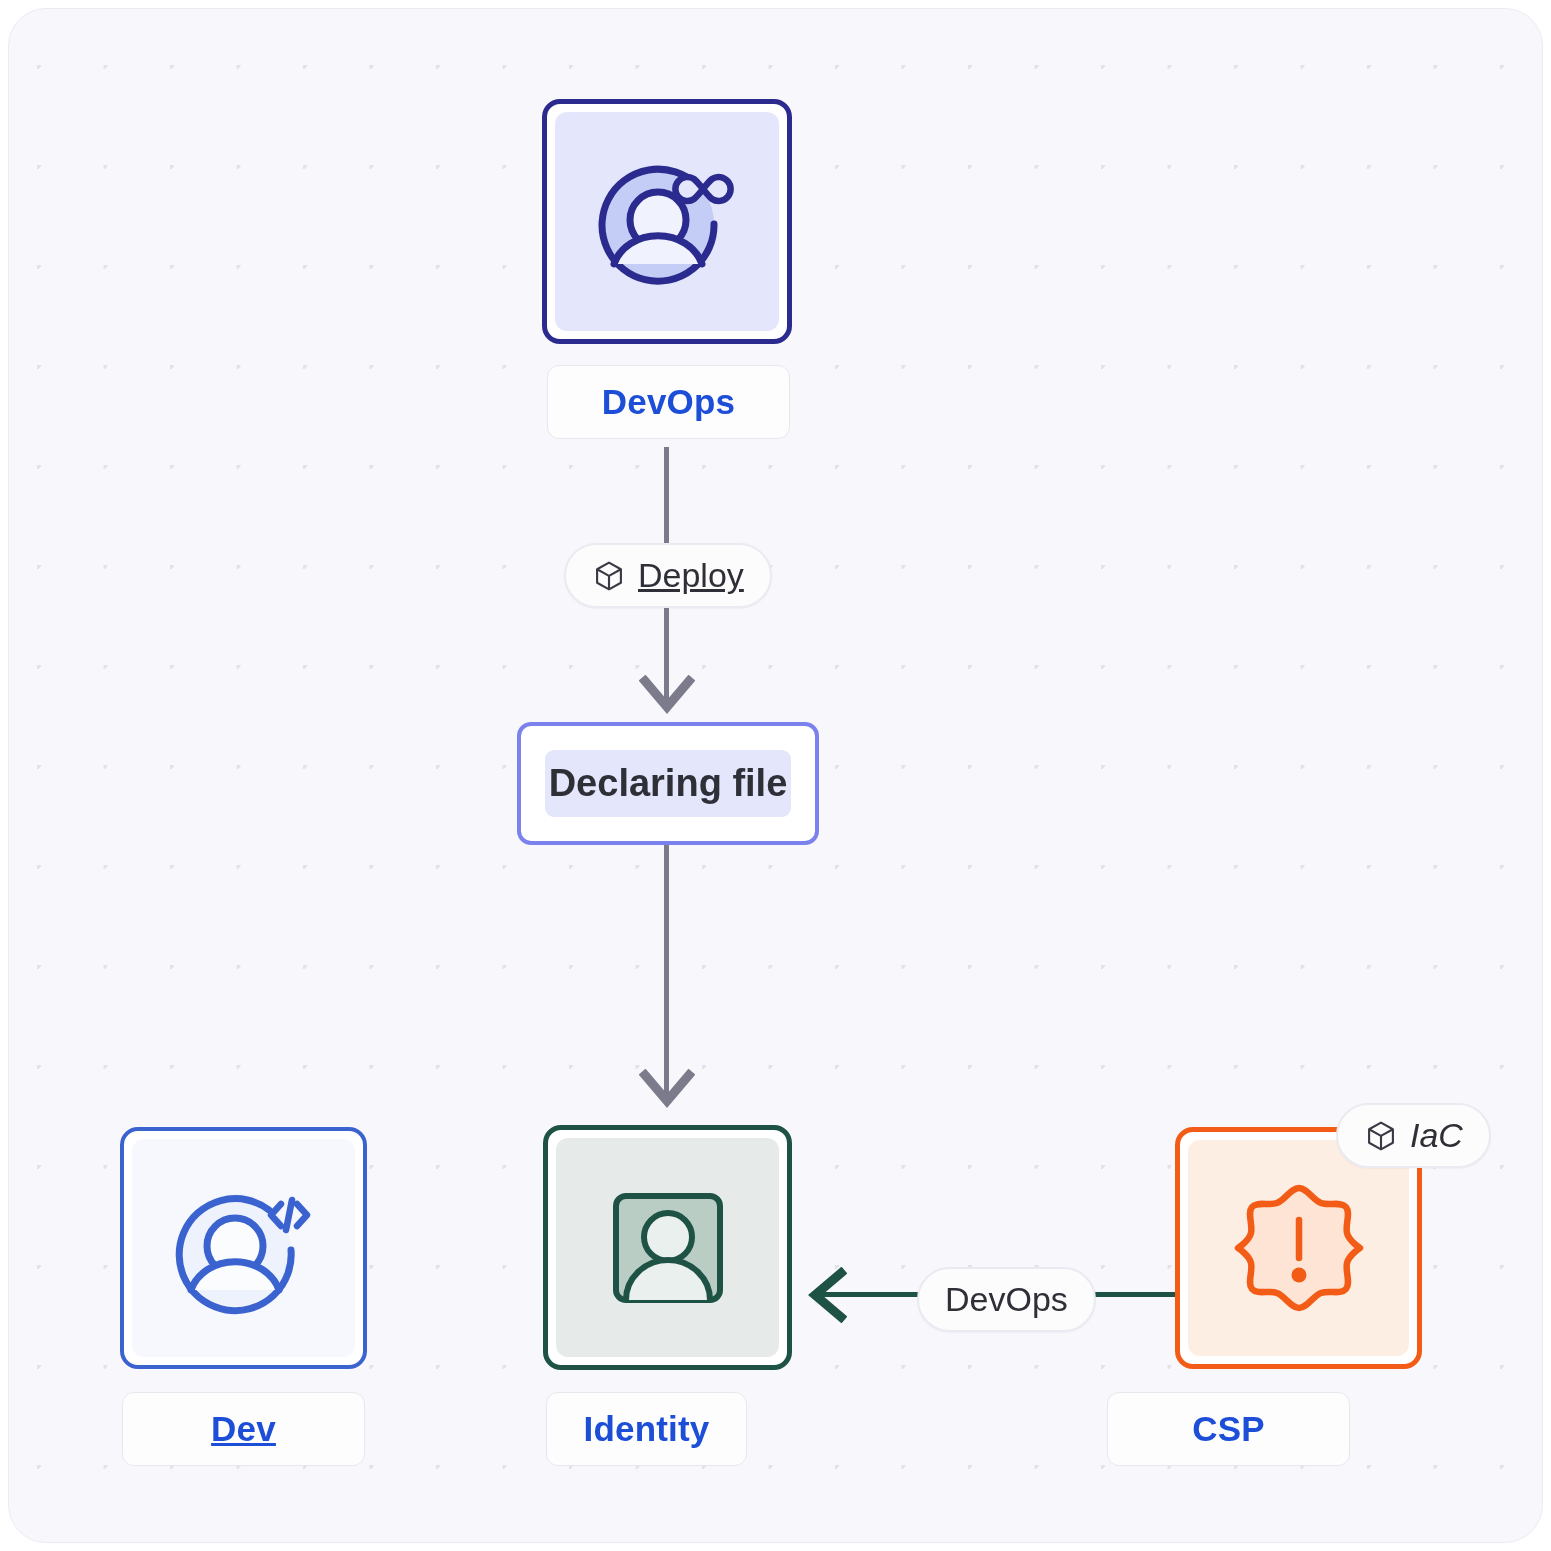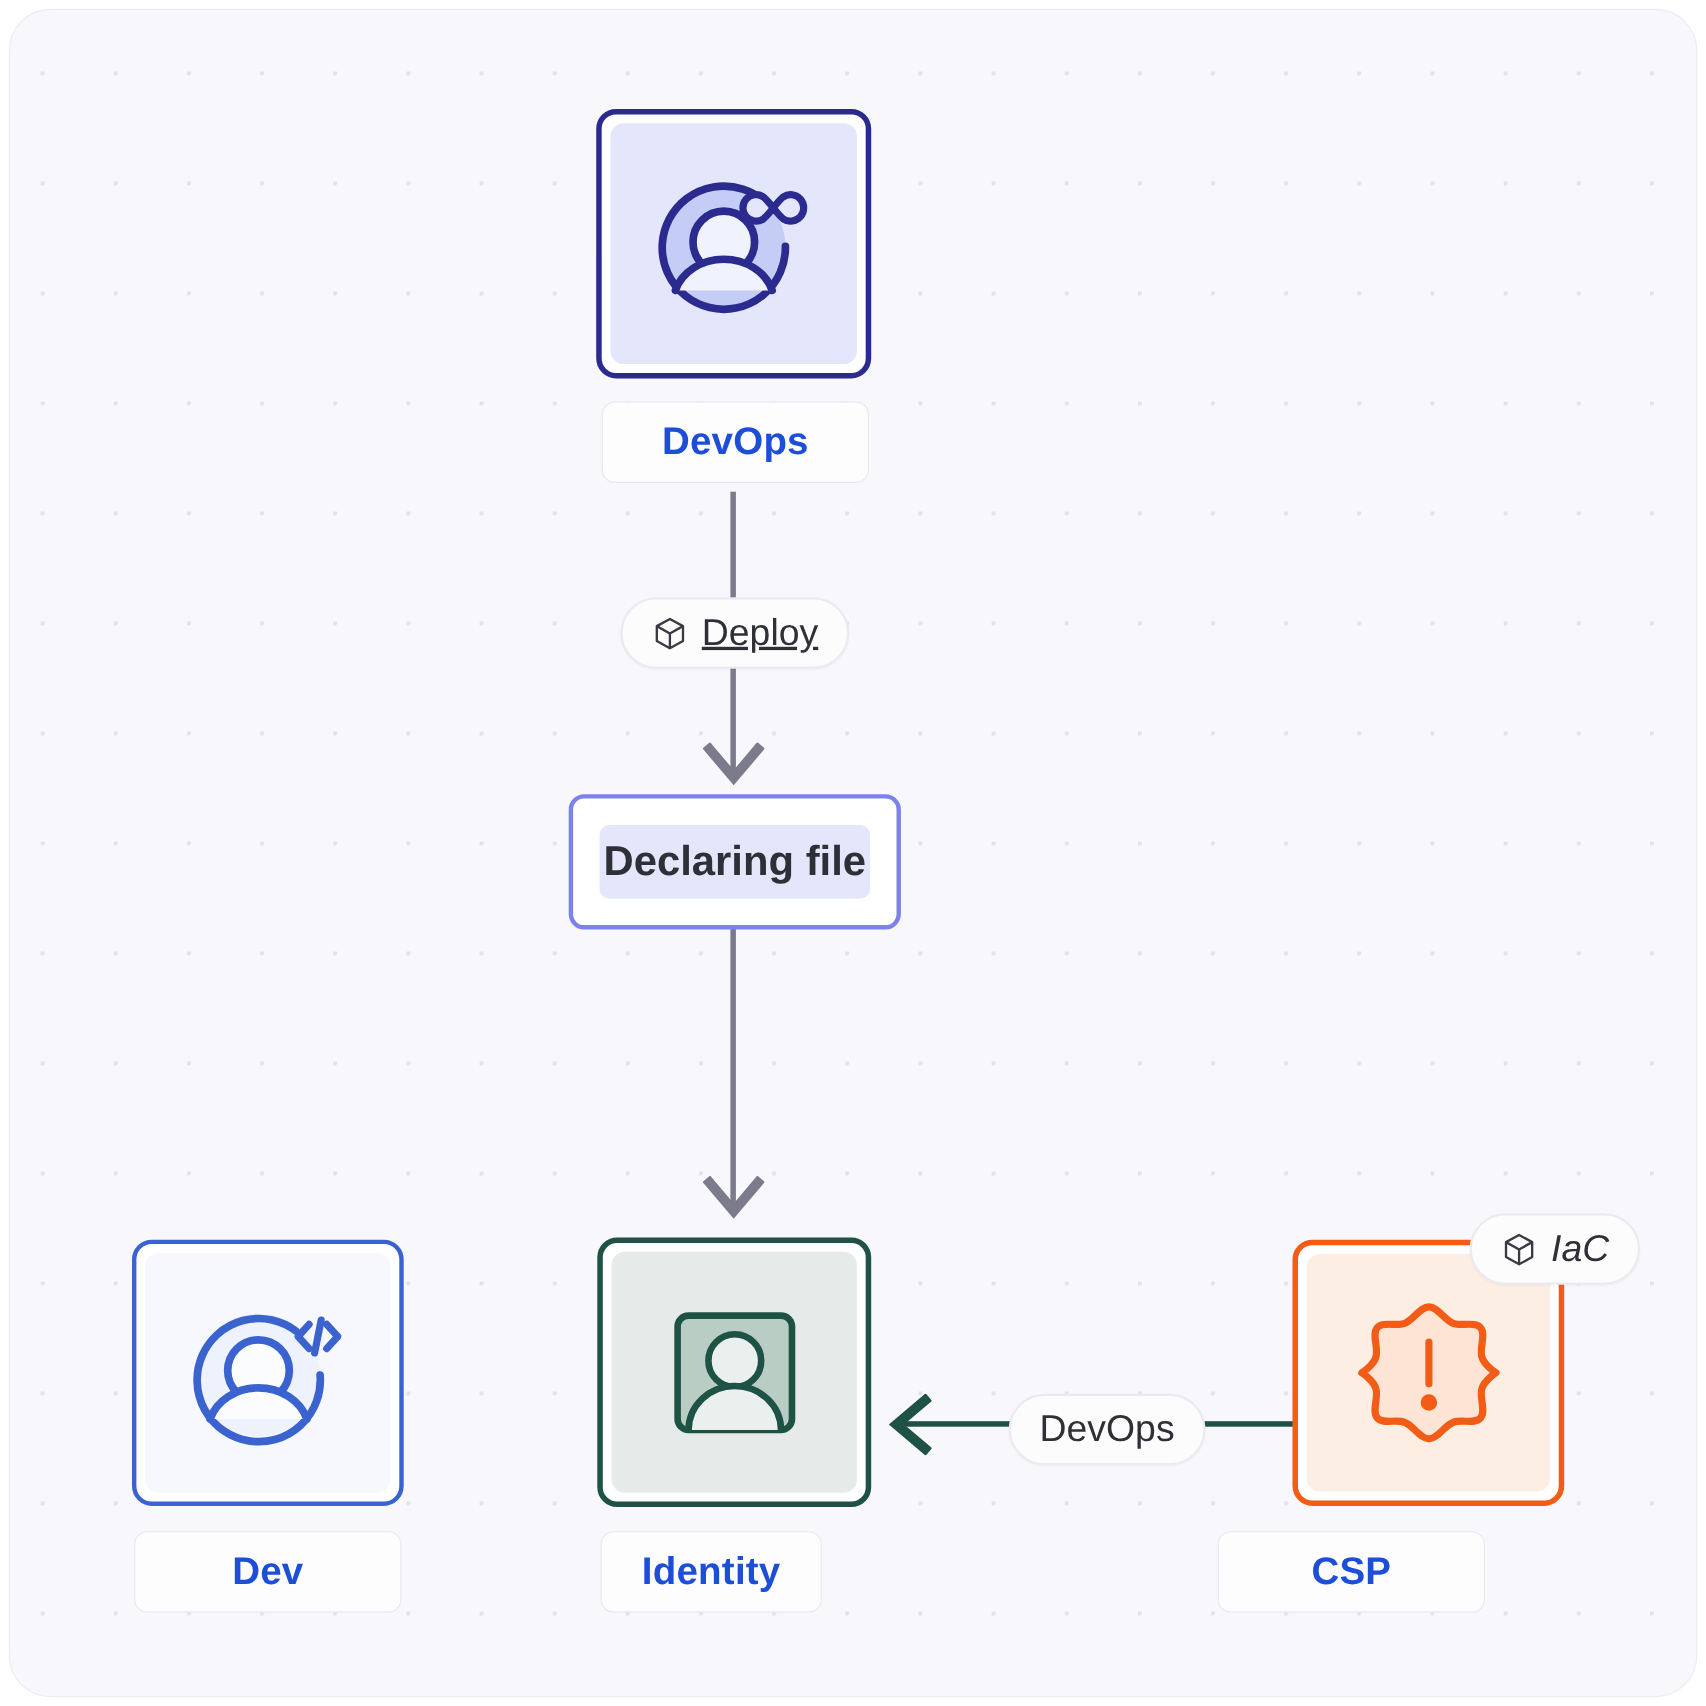--- a/index.html
+++ b/index.html
@@ -166,21 +166,21 @@
         <circle cx="66" cy="72" r="56" fill="#eef2fc"></circle>
         <path d="M100 32 A56 56 0 1 0 122 72" fill="none" stroke="#3a63d0" stroke-width="7" stroke-linecap="round"></path>
         <circle cx="66" cy="68" r="28" fill="#fbfcfe" stroke="#3a63d0" stroke-width="7"></circle>
         <path d="M22 112 A46 40 0 0 1 110 112" fill="#fbfcfe" stroke="#3a63d0" stroke-width="7" stroke-linecap="round"></path>
         <path d="M112 26 L102 37 L112 48" fill="none" stroke="#3a63d0" stroke-width="6.5" stroke-linecap="round" stroke-linejoin="round"></path>
         <path d="M128 26 L138 37 L128 48" fill="none" stroke="#3a63d0" stroke-width="6.5" stroke-linecap="round" stroke-linejoin="round"></path>
         <path d="M123 22 L117 52" fill="none" stroke="#3a63d0" stroke-width="6.5" stroke-linecap="round"></path>
       </svg>
     </div>
   </div>
-  <div class="label-box" style="left:113px; top:1383px; width:243px; height:74px;">
+  <div class="label-box" style="left:113px; top:1383px; width:243px; height:74px;text-decoration:underline;">
     <span>Dev</span>
   </div>
 
   <div class="tile tile-identity" style="left:534px; top:1116px; width:249px; height:245px;">
     <div class="inner">
       <svg width="116" height="116" viewBox="0 0 116 116">
         <rect x="6" y="6" width="104" height="104" rx="10" fill="#b9cdc5" stroke="#1e5245" stroke-width="6"></rect>
         <circle cx="58" cy="47" r="24" fill="#eaf0ed" stroke="#1e5245" stroke-width="6"></circle>
         <path d="M16 110 A42 40 0 0 1 100 110" fill="#eaf0ed" stroke="#1e5245" stroke-width="6"></path>
       </svg>

